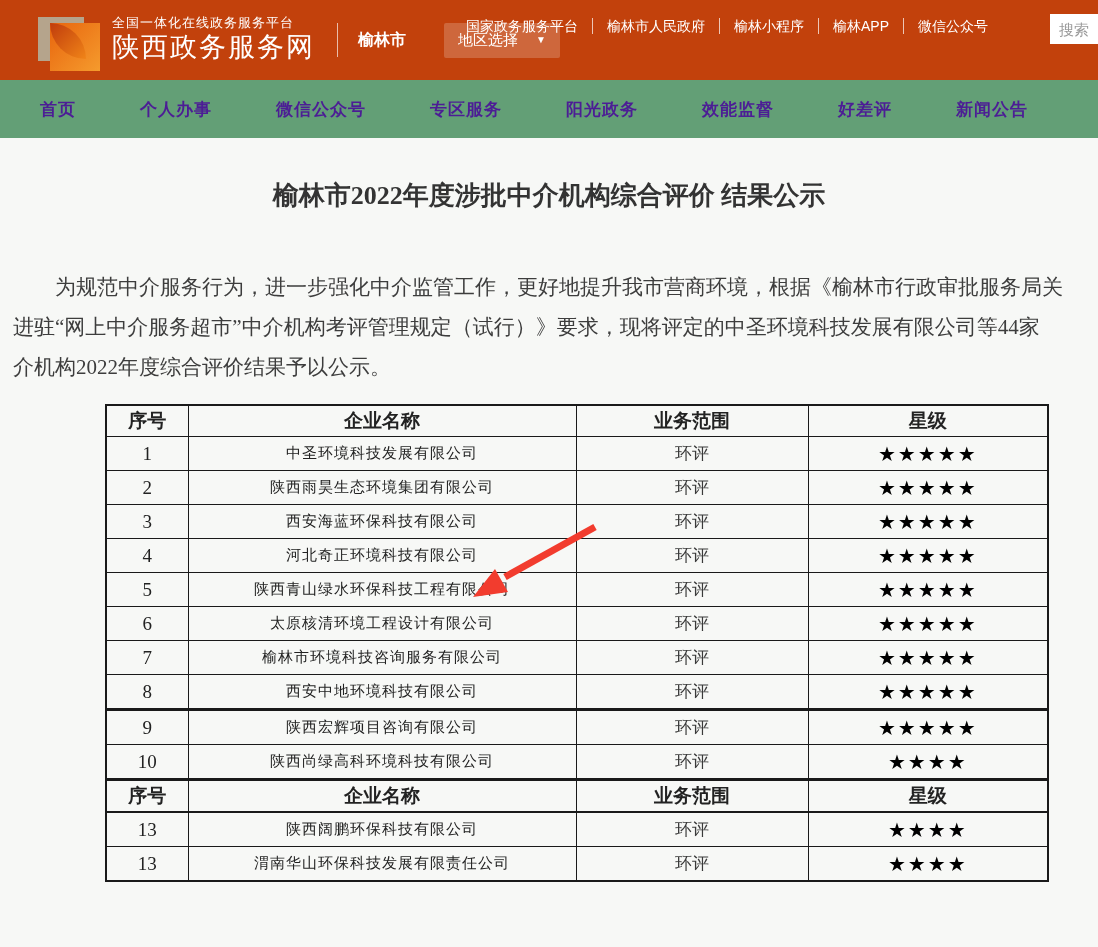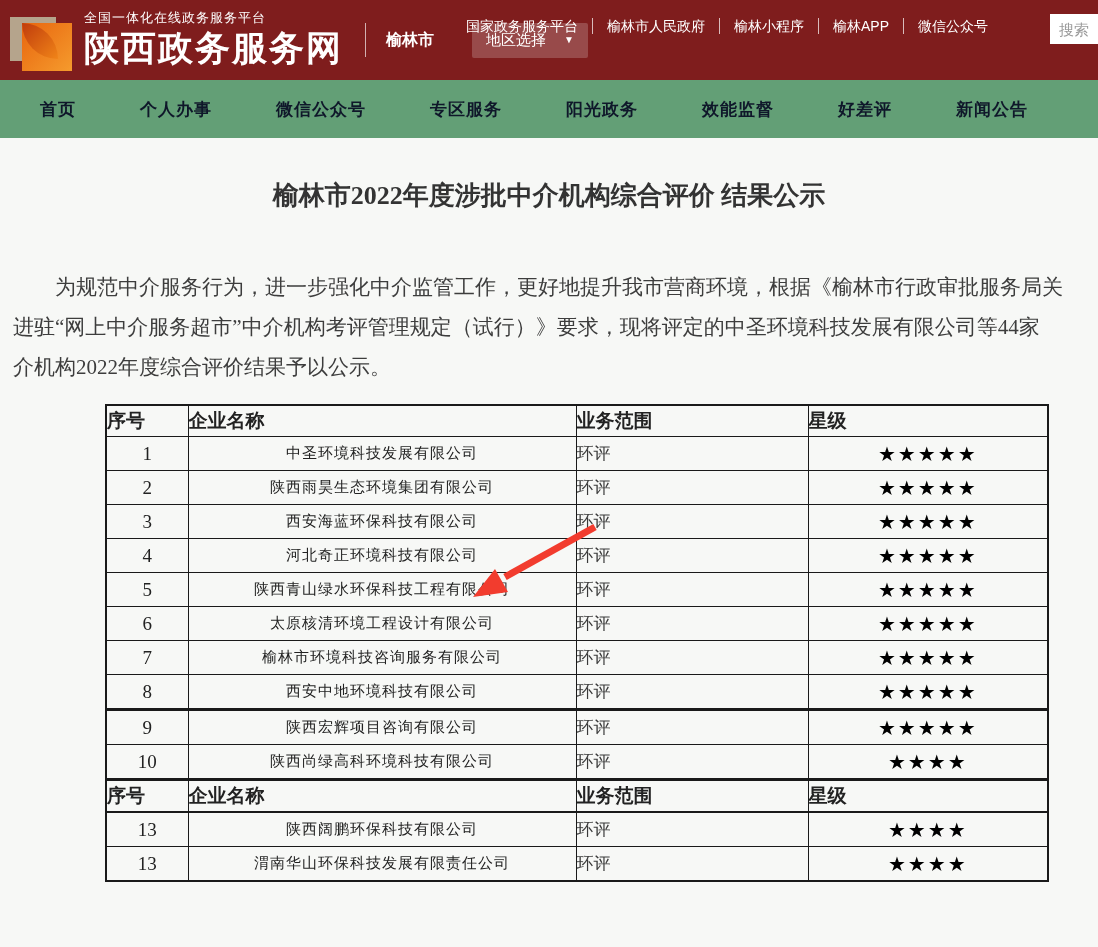--- a/index.html
+++ b/index.html
@@ -3,48 +3,48 @@
 <meta charset="utf-8">
 <style>
   html,body{margin:0;padding:0;}
   body{
     width:1098px;height:947px;overflow:hidden;position:relative;
     background:#f7f8f6;
     font-family:"Liberation Sans","DejaVu Sans",sans-serif;
   }
   
   .site-header{
-    height:80px;background:#7f1d1d;display:flex;align-items:center;
-    color:#fff;position:relative;
+    height:80px;background:#c2410c;display:flex;align-items:center;
+    color:#fff;position:relative;padding-left:28px;
   }
   .logo{position:relative;width:64px;height:62px;margin-left:8px;flex:0 0 auto;}
   .logo .sq-tan{position:absolute;left:2px;top:8px;width:46px;height:44px;background:#b5a48c;}
   .logo .sq-orange{position:absolute;left:14px;top:14px;width:50px;height:48px;
     background:linear-gradient(135deg,#e8650e,#f59b2d);}
   .logo .leaf{position:absolute;left:14px;top:14px;width:36px;height:36px;
     background:linear-gradient(135deg,#c03c0c,#f08418);
     border-radius:0 100% 0 100%;}
   .brand-text{margin-left:12px;line-height:1.25;}
   .brand-text .platform{font-size:13px;letter-spacing:1px;}
-  .brand-text .site-name{font-size:35px;font-weight:700;letter-spacing:2px;text-align:right;}
+  .brand-text .site-name{font-size:27px;font-weight:400;letter-spacing:2px;text-align:right;}
   .header-divider{width:1px;height:34px;background:rgba(255,255,255,.65);margin:0 20px 0 22px;}
   .city-name{font-size:16px;font-weight:bold;}
   .region-btn{margin-left:38px;background:rgba(255,255,255,.2);border:none;color:#fff;
     font-size:15px;padding:8px 14px;border-radius:2px;cursor:pointer;
     display:flex;align-items:center;gap:18px;font-family:inherit;}
   .region-btn .caret{font-size:10px;line-height:1;}
   .top-links{position:absolute;right:16px;top:18px;height:80px;display:flex;align-items:flex-start;
     font-size:14px;white-space:nowrap;}
   .top-links .tlink{color:#fff;text-decoration:none;padding:0 14px;}
   .top-links .sep{width:1px;height:16px;background:rgba(255,255,255,.7);}
   .top-links .register{font-weight:bold;margin-left:52px;color:#fff;text-decoration:none;}
   
   .main-nav{height:58px;background:#639f76;display:flex;align-items:center;
     padding-left:40px;gap:64px;position:relative;}
-  .main-nav .nav-item{color:#0f172a;font-size:17px;font-weight:bold;text-decoration:none;
+  .main-nav .nav-item{color:#4c1d95;font-size:17px;font-weight:bold;text-decoration:none;
     letter-spacing:1px;white-space:nowrap;}
   .nav-search{position:absolute;left:1050px;top:14px;width:120px;height:30px;
     background:#fff;border:none;font-size:15px;color:#9a9a9a;padding:0 0 0 9px;
     font-family:inherit;outline:none;}
   .nav-search::placeholder{color:#9a9a9a;opacity:1;}
   
   .content{position:relative;}
   .article-title{
     padding-top:37px;margin:0;text-align:center;
     font-family:"Liberation Serif","DejaVu Serif",serif;
@@ -60,26 +60,26 @@
     font-size:16px;line-height:22px;font-weight:bold;color:#222;}
   
   table.results{margin:17px 0 0 105px;border-collapse:collapse;table-layout:fixed;
     width:942px;border:2px solid #1a1a1a;
     font-family:"Liberation Serif","DejaVu Serif",serif;color:#222;}
   table.results col.c1{width:82px;}
   table.results col.c2{width:388px;}
   table.results col.c3{width:232px;}
   table.results col.c4{width:240px;}
   table.results td{border:1px solid #1a1a1a;height:33px;padding:0;overflow:hidden;}
-  tr.hrow td{font-weight:bold;font-size:19px;height:30px;}
+  tr.hrow td{font-weight:bold;font-size:19px;text-align:center;height:30px;}
   tr.hrow.hthick td{border-top-width:3px;border-bottom-width:2px;}
   tr.thick-bottom td{border-bottom-width:3px;}
   td.c-no{text-align:center;font-size:19px;}
   td.c-name{text-align:center;padding-left:16px;font-size:15px;letter-spacing:1px;margin-top:36px;}
-  td.c-scope{font-size:17px;color:#3a3a3a;}
+  td.c-scope{text-align:center;font-size:17px;color:#3a3a3a;}
   td.c-stars{text-align:center;font-size:20px;letter-spacing:2px;color:#000;
     font-family:"DejaVu Sans","Liberation Sans",sans-serif;}
   
   .arrow-overlay{position:absolute;left:455px;top:515px;width:150px;height:90px;
     z-index:5;pointer-events:none;}
 </style>
 </head>
 <body>
 
 <header class="site-header">

